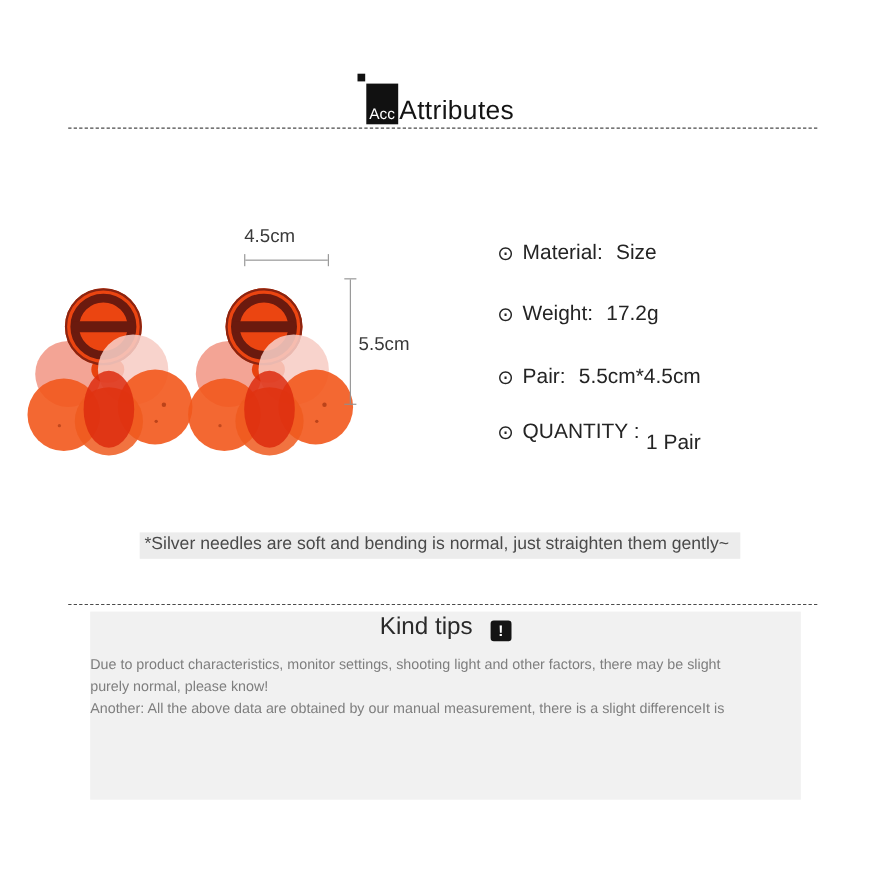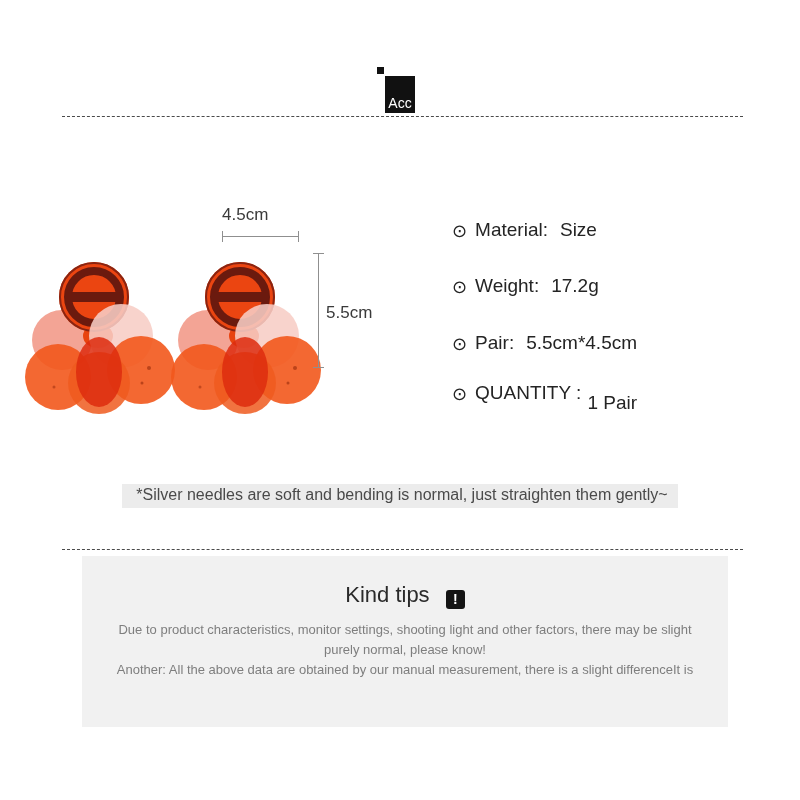--- a/index.html
+++ b/index.html
@@ -133,67 +133,67 @@
     position: absolute;
     top: 484px; left: 0;
     width: 100%;
     text-align: center;
   }
   .note-text {
     display: inline-block;
     background: #ececec;
     color: #4a4a4a;
     font-size: 16px;
-    padding: 2px 10px 4px 14px;
+    padding: 2px 10px 4px 4px;
   }
 
   
   .tips-box {
     position: absolute;
     left: 82px; top: 556px;
     width: 646px; height: 171px;
     background: #f1f1f1;
   }
   .tips-title-row {
-    margin-top: 26px;
     text-align: center;
     font-size: 22px;
     color: #2a2a2a;
   }
   .excl-icon {
     display: inline-block;
     width: 19px; height: 19px;
     background: #141414;
     color: #ffffff;
     font-size: 14px;
     font-weight: bold;
     line-height: 19px;
     text-align: center;
     border-radius: 3px;
     margin-left: 10px;
     vertical-align: -2px;
   }
   .tips-body {
     margin-top: 11px;
-    text-align: center;
+    text-align: left;
     font-size: 13px;
     line-height: 20px;
     color: #7e7e7e;
   }
 </style>
 </head>
 <body>
 
 <div class="page">
 
   <div class="header">
     <span class="badge-wrap">
       <span class="acc-sq"></span>
       <span class="acc-badge">Acc</span>
     </span>
+    <span class="header-title">Attributes</span>
   </div>
 
   <div class="dash-rule dash-top"></div>
 
   <svg class="earring" style="left:24px" width="152" height="162" viewBox="0 0 152 162">
     <g>
       <circle cx="38" cy="84" r="30" fill="#f0907e" opacity="0.82"></circle>
       <ellipse cx="74" cy="80" rx="15" ry="12" fill="#e8430f"></ellipse>
       <circle cx="70" cy="41" r="35" fill="#eb4511"></circle>
       <circle cx="70" cy="41" r="34" fill="none" stroke="#8a2411" stroke-width="2"></circle>

